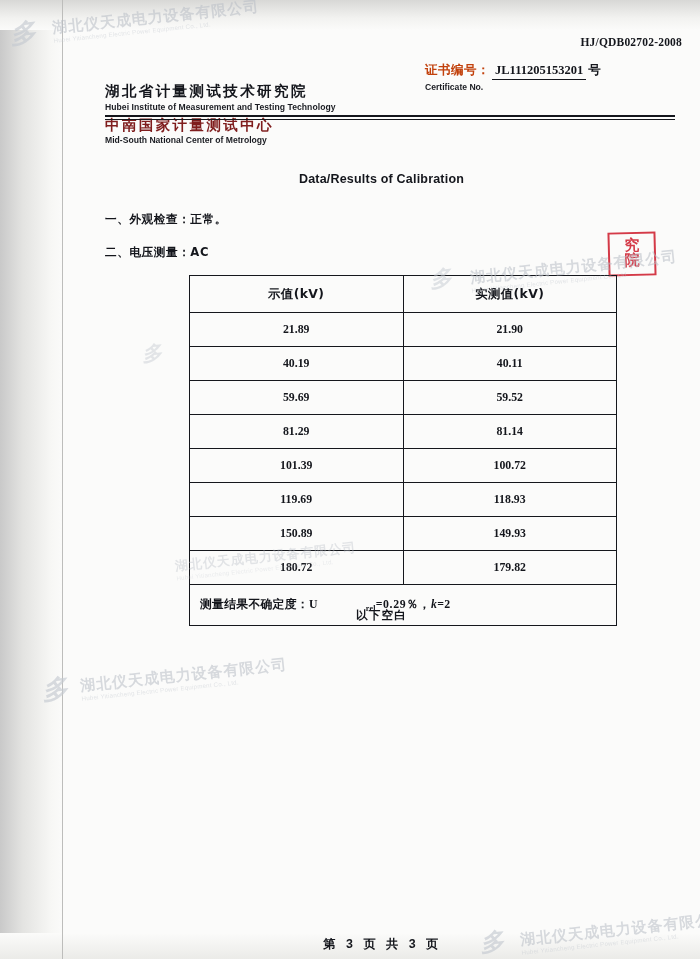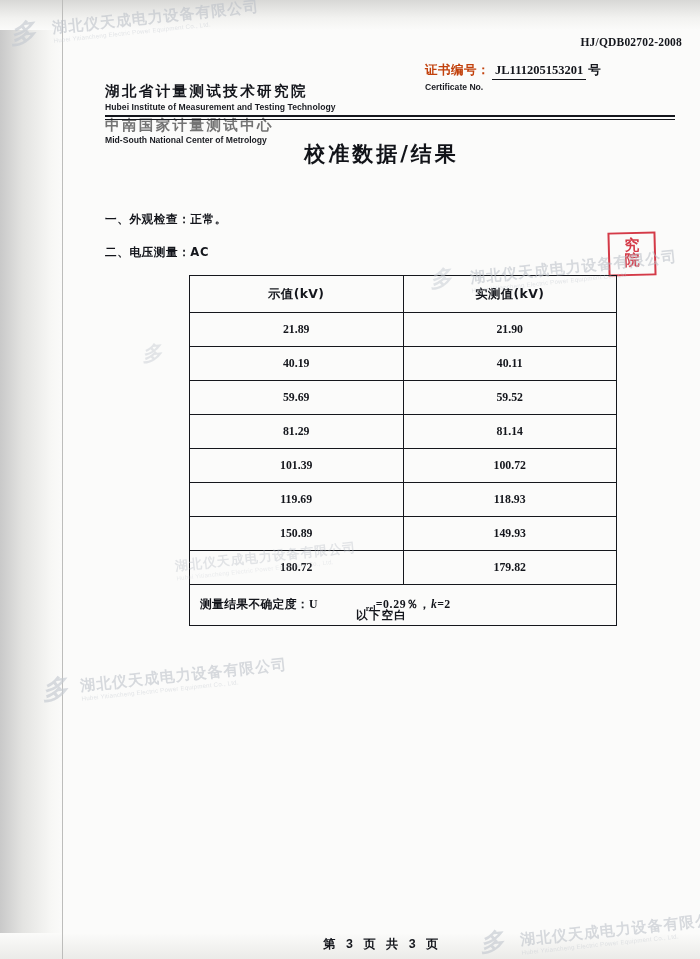--- a/index.html
+++ b/index.html
@@ -94,21 +94,21 @@
     letter-spacing: 0.05px;
     color: #1a1c22;
     margin-top: 1px;
     white-space: nowrap;
   }
   .org-cn-2 {
     font-family: "DejaVu Sans", sans-serif;
     font-weight: bold;
     font-size: 14.5px;
     letter-spacing: 2.4px;
-    color: #737373;
+    color: #7f1d1d;
     margin-top: 4px;
     white-space: nowrap;
   }
   .org-en-2 {
     font-family: "Liberation Sans", sans-serif;
     font-weight: bold;
     font-size: 8.6px;
     color: #1a1c22;
     margin-top: 1px;
     line-height: 1.15;
@@ -358,21 +358,21 @@
         <span class="cert-label-cn">证书编号：</span>
         <span class="cert-value">JL111205153201</span>
         <span class="cert-suffix">号</span>
       </div>
       <div class="cert-label-en">Certificate No.</div>
     </div>
 
     <div class="rule-thick"></div>
     <div class="rule-thin"></div>
 
-    <div class="title-cn">校准数据/结果</div>
+    <div class="title-en">Data/Results of Calibration</div>
 
     <div class="item-line" id="item-1">一、外观检查：正常。</div>
     <div class="item-line" id="item-2">二、电压测量：AC</div>
 
     <div class="stamp">
       <span>究</span>
       <span>院</span>
     </div>
 
     <table class="data-table">

